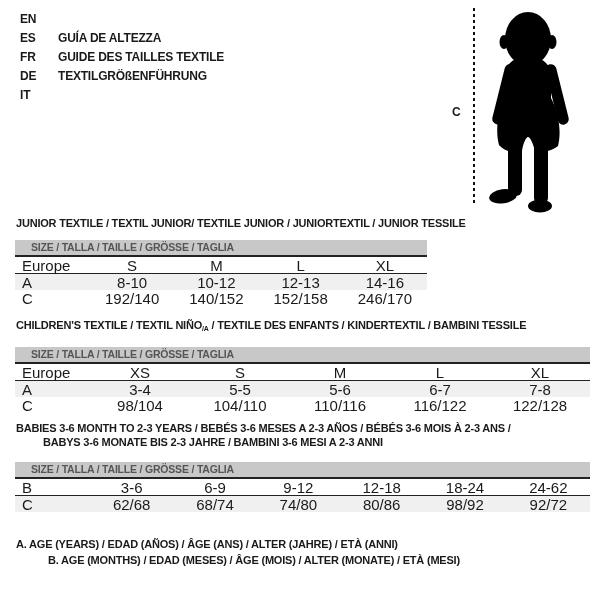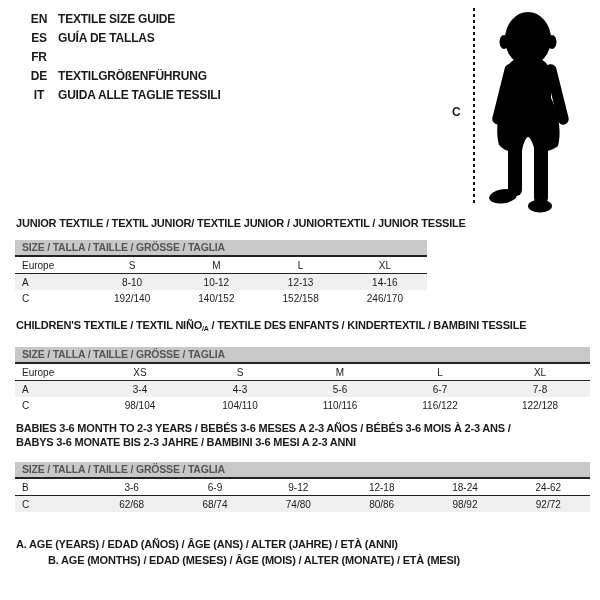--- a/index.html
+++ b/index.html
@@ -1,73 +1,72 @@
 <!DOCTYPE html>
 <html><head>
 <meta charset="utf-8">
 <style>
   html,body{margin:0;padding:0;background:#fff;}
   .page{position:relative;width:600px;height:600px;background:#ffffff;overflow:hidden;
         font-family:"Liberation Sans","DejaVu Sans",sans-serif;color:#1a1a1a;}
 
   
-  .lang-block{position:absolute;left:20px;top:10px;text-align:center;}
+  .lang-block{position:absolute;left:20px;top:10px;}
   .lang-row{display:flex;line-height:19px;font-size:12px;font-weight:bold;letter-spacing:-0.2px;}
   .lang-code{width:38px;}
 
   
   .measure-line{position:absolute;left:473px;top:8px;width:2px;height:198px;
       background:repeating-linear-gradient(to bottom,#111 0 3px,transparent 3px 6px);}
   .c-label{position:absolute;left:452px;top:105px;font-size:12px;font-weight:bold;}
   .baby-svg{position:absolute;left:478px;top:6px;}
 
   
   .sec-title{position:absolute;left:16px;font-size:11px;font-weight:bold;letter-spacing:-0.2px;white-space:nowrap;}
   .sub{font-size:7px;vertical-align:-2px;}
 
   
   .tbl{position:absolute;}
   .bar{background:#c8c8c8;border-bottom:2px solid #222;height:15px;line-height:15px;
-       padding-left:7px;font-size:10.5px;font-weight:bold;color:#555;letter-spacing:-0.2px;}
-  .row{display:grid;align-items:center;height:16px;font-size:10px;}
+       padding-left:16px;font-size:10.5px;font-weight:bold;color:#555;letter-spacing:-0.2px;}
+  .row{display:grid;align-items:center;height:16px;font-size:15px;}
   .row > div{text-align:center;}
   .row > div.lbl{text-align:left;padding-left:7px;}
   .row.underlined{border-bottom:1.5px solid #222;}
   .row.stripe{background:#f0f0f0;}
   .jr .row{grid-template-columns:75px repeat(4,1fr);}
   .ch .row{grid-template-columns:75px repeat(5,1fr);}
   .bb .row{grid-template-columns:75px repeat(6,1fr);}
 
   
   .foot{position:absolute;left:16px;font-size:11px;font-weight:bold;letter-spacing:-0.2px;line-height:16px;}
 </style>
 </head>
 <body>
 
 <div class="page">
 
   <div class="lang-block">
     <div class="lang-row">
       <span class="lang-code">EN</span>
-      <span class="lang-label">TEXTILE SIZE GUIDE</span>
     </div>
     <div class="lang-row">
       <span class="lang-code">ES</span>
-      <span class="lang-label">GUÍA DE TALLAS</span>
+      <span class="lang-label">GUÍA DE ALTEZZA</span>
     </div>
     <div class="lang-row">
       <span class="lang-code">FR</span>
+      <span class="lang-label">GUIDE DES TAILLES TEXTILE</span>
     </div>
     <div class="lang-row">
       <span class="lang-code">DE</span>
       <span class="lang-label">TEXTILGRÖßENFÜHRUNG</span>
     </div>
     <div class="lang-row">
       <span class="lang-code">IT</span>
-      <span class="lang-label">GUIDA ALLE TAGLIE TESSILI</span>
     </div>
   </div>
 
   <div class="measure-line"></div>
   <div class="c-label">C</div>
   <svg class="baby-svg" width="100" height="208" viewBox="0 0 100 208" xmlns="http://www.w3.org/2000/svg">
     <g fill="#000">
       <ellipse cx="50" cy="33" rx="23" ry="27"></ellipse>
       <ellipse cx="26" cy="36" rx="4.5" ry="7"></ellipse>
       <ellipse cx="74" cy="36" rx="4.5" ry="7"></ellipse>
@@ -121,37 +120,37 @@
       <div class="lbl">Europe</div>
       <div>XS</div>
       <div>S</div>
       <div>M</div>
       <div>L</div>
       <div>XL</div>
     </div>
     <div class="row stripe">
       <div class="lbl">A</div>
       <div>3-4</div>
-      <div>4-3</div>
+      <div>5-5</div>
       <div>5-6</div>
       <div>6-7</div>
       <div>7-8</div>
     </div>
     <div class="row">
       <div class="lbl">C</div>
       <div>98/104</div>
       <div>104/110</div>
       <div>110/116</div>
       <div>116/122</div>
       <div>122/128</div>
     </div>
   </div>
 
   <div class="sec-title" style="top:422px;">BABIES 3-6 MONTH TO 2-3 YEARS / BEBÉS 3-6 MESES A 2-3 AÑOS / BÉBÉS 3-6 MOIS À 2-3 ANS /</div>
-  <div class="sec-title" style="top:436px;">BABYS 3-6 MONATE BIS 2-3 JAHRE / BAMBINI 3-6 MESI A 2-3 ANNI</div>
+  <div class="sec-title" style="top:436px;margin-left:27px;">BABYS 3-6 MONATE BIS 2-3 JAHRE / BAMBINI 3-6 MESI A 2-3 ANNI</div>
   <div class="tbl bb" style="left:15px;top:462px;width:575px;">
     <div class="bar">SIZE / TALLA / TAILLE / GRÖSSE / TAGLIA</div>
     <div class="row underlined">
       <div class="lbl">B</div>
       <div>3-6</div>
       <div>6-9</div>
       <div>9-12</div>
       <div>12-18</div>
       <div>18-24</div>
       <div>24-62</div>

